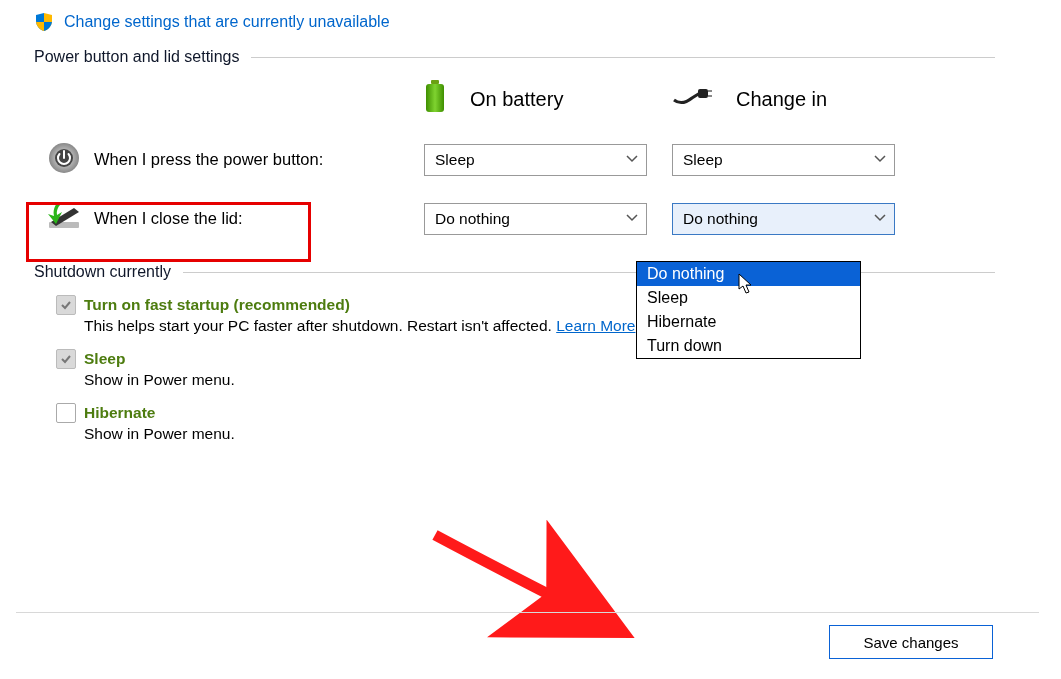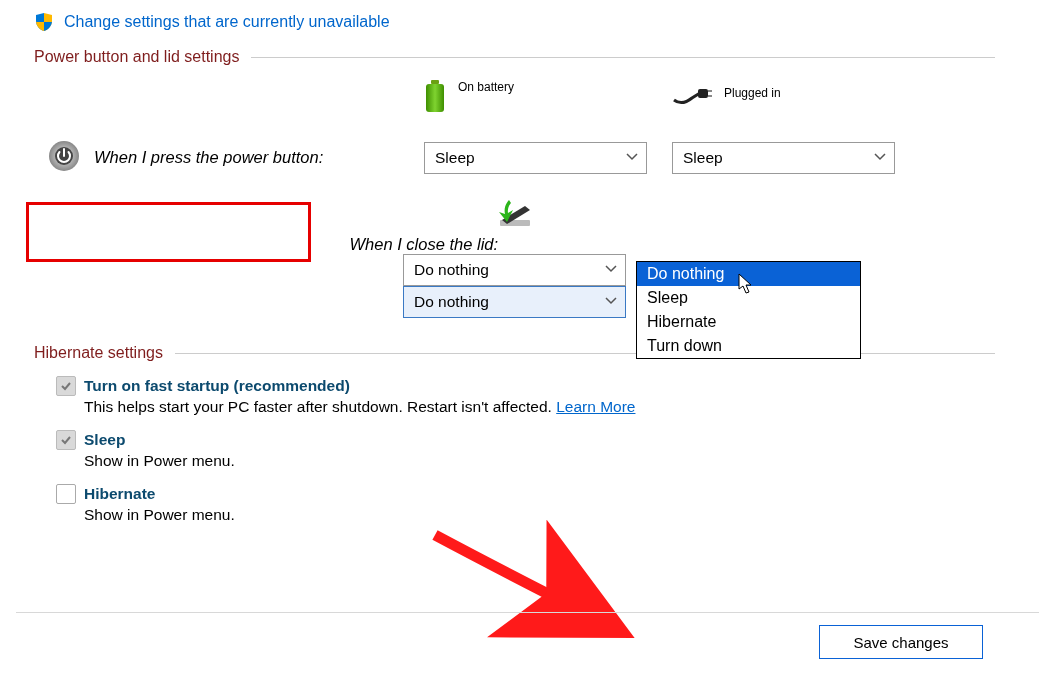--- a/index.html
+++ b/index.html
@@ -2,55 +2,55 @@
 <html><head>
 <meta charset="utf-8">
 <style>
   html,body{margin:0;padding:0;font-family:"Segoe UI",Arial,sans-serif;font-size:15px;color:#000;background:#fff;}
   .window{width:1055px;height:679px;box-sizing:border-box;position:relative;padding:12px 0 0 0;}
   .uac-link{display:flex;align-items:center;gap:10px;margin:0 0 16px 34px;}
   .uac-link a{color:#0066cc;text-decoration:none;font-size:16px;}
   
   .group{margin:0 60px 0 34px;}
   .group-header{display:flex;align-items:center;margin:10px 0 14px 0;}
-  .group-header .title{color:#7f1d1d;font-size:16px;white-space:nowrap;margin-right:12px;text-align:right;}
+  .group-header .title{color:#0f172a;font-size:16px;white-space:nowrap;margin-right:12px;text-align:right;}
   .group-header .rule{flex:1;height:1px;background:#ccc;}
   
   .col-headers{display:flex;align-items:center;margin:0 0 22px 0;}
   .col-headers .spacer{width:390px;}
-  .col-headers .cell{width:223px;display:flex;gap:12px;font-size:12px;}
+  .col-headers .cell{width:223px;display:flex;align-items:center;gap:24px;font-size:20px;}
   .col-headers .gap{width:25px;}
   
   .row{display:flex;align-items:center;margin-bottom:22px;}
   .row .iconcell{width:60px;display:flex;justify-content:center;}
-  .row .label{width:330px;font-size:16.5px;font-style:italic;}
+  .row .label{width:330px;font-size:16.5px;}
   .row .sel{width:223px;}
   .row .gap{width:25px;}
   .highlight-box{position:absolute;left:26px;top:202px;width:285px;height:60px;border:3px solid #e60000;box-sizing:border-box;pointer-events:none;}
   
   .select{position:relative;height:32px;border:1px solid #999;background:#fff;display:flex;align-items:center;padding:0 28px 0 10px;font-size:15.5px;box-sizing:border-box;cursor:default;}
   .select.open{border-color:#3a79c4;background:#e8f0fb;}
   .select .chev{position:absolute;right:8px;top:8px;}
   .dropdown{position:absolute;left:636px;top:261px;width:223px;border:1px solid #000;background:#fff;z-index:10;font-size:16px;}
   .dropdown .item{padding:3px 10px;}
   .dropdown .item.sel{background:#0a62d6;color:#fff;}
   
   .chk-item{margin:0 0 8px 22px;}
   .chk-line{display:flex;align-items:center;gap:8px;}
-  .chk-line .lbl{font-weight:600;color:#0c4a6e;font-size:15.5px;}
+  .chk-line .lbl{font-weight:600;color:#4d7c0f;font-size:15.5px;}
   .chk-desc{margin:2px 0 14px 28px;font-size:15.5px;color:#000;}
   .chk-desc a{color:#0066cc;}
   
   .chk{width:18px;height:18px;border:1px solid #aaa;border-radius:2px;display:inline-flex;align-items:center;justify-content:center;background:#fff;}
   .chk.checked{background:#d9d9d9;border-color:#bbb;}
   .chk.checked svg{display:block;}
   .chk svg{display:none;}
   
   .footer-sep{position:absolute;left:16px;right:16px;top:612px;height:1px;background:#d8d8d8;}
-  .footer{position:absolute;right:72px;bottom:20px;display:flex;gap:4px;}
+  .footer{position:absolute;right:62px;bottom:20px;display:flex;gap:4px;}
   .btn{height:32px;min-width:130px;padding:0 16px;border:1px solid #888;background:#fff;font-size:15px;display:flex;align-items:center;justify-content:center;cursor:pointer;}
   .btn.primary{border-color:#0a62d6;}
   
   .arrow-svg{position:absolute;left:420px;top:520px;pointer-events:none;}
   
   .cursor{position:absolute;left:738px;top:273px;pointer-events:none;z-index:20;}
   .chev svg,.uac-shield svg{display:block;}
 </style>
 </head>
 <body>
@@ -95,21 +95,21 @@
     <div class="gap"></div>
     <div class="cell">
       <span>
         <svg width="40" height="22" viewBox="0 0 40 22">
           <path d="M2 14 Q10 20 20 12 L28 7" stroke="#222" stroke-width="3" fill="none"></path>
           <rect x="26" y="3" width="10" height="9" rx="2" fill="#222"></rect>
           <line x1="36" y1="5" x2="40" y2="5" stroke="#888" stroke-width="2"></line>
           <line x1="36" y1="10" x2="40" y2="10" stroke="#888" stroke-width="2"></line>
         </svg>
       </span>
-      <span>Plugged in</span>
+      <span>Change in</span>
     </div>
   </div>
 
   <div class="row">
     <div class="iconcell">
       <span>
         <svg width="34" height="34" viewBox="0 0 34 34">
           <circle cx="17" cy="17" r="15" fill="url(#pg)"></circle>
           <circle cx="17" cy="17" r="9" fill="#444"></circle>
           <path d="M17 10 v7 M12.5 13 a6 6 0 1 0 9 0" stroke="#fff" stroke-width="2" fill="none" stroke-linecap="round"></path>
@@ -139,21 +139,21 @@
         <span>Sleep</span>
         <span class="chev">
               <svg width="12" height="12">
                 <path d="M1 3 L6 8 L11 3" stroke="#555" stroke-width="1.5" fill="none"></path>
               </svg>
             </span>
       </div>
     </div>
   </div>
 
-  <div class="row" style="margin-bottom:26px;flex-direction:column;">
+  <div class="row" style="margin-bottom:26px;">
     <div class="iconcell">
       <span>
         <svg width="40" height="34" viewBox="0 0 40 34">
           <rect x="5" y="22" width="30" height="6" rx="1" fill="#bbb"></rect>
           <path d="M7 22 L30 8 L35 12 L12 26 Z" fill="#333"></path>
           <path d="M14 2 C14 2 8 8 10 16 L4 14 L12 24 L18 12 L13 15 C12 9 16 5 16 5 Z" fill="#2bb51a"></path>
         </svg>
       </span>
     </div>
     <div class="label">When I close the lid:</div>
@@ -185,21 +185,21 @@
 
 <div class="dropdown">
   <div class="item sel">Do nothing</div>
   <div class="item">Sleep</div>
   <div class="item">Hibernate</div>
   <div class="item">Turn down</div>
 </div>
 
 <div class="group">
   <div class="group-header">
-    <span class="title">Hibernate settings</span>
+    <span class="title">Shutdown currently</span>
     <div class="rule"></div>
   </div>
 
   <div class="chk-item">
     <div class="chk-line">
       <span class="chk checked">
             <svg width="12" height="12">
               <path d="M2 6 L5 9 L10 3" stroke="#777" stroke-width="2" fill="none"></path>
             </svg>
           </span>

